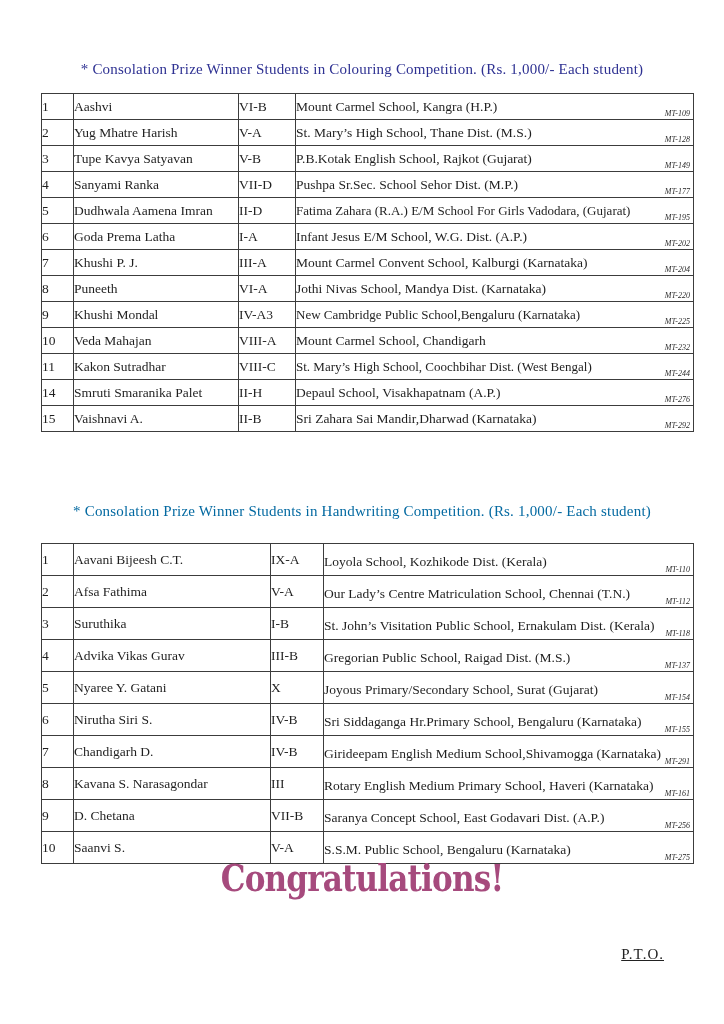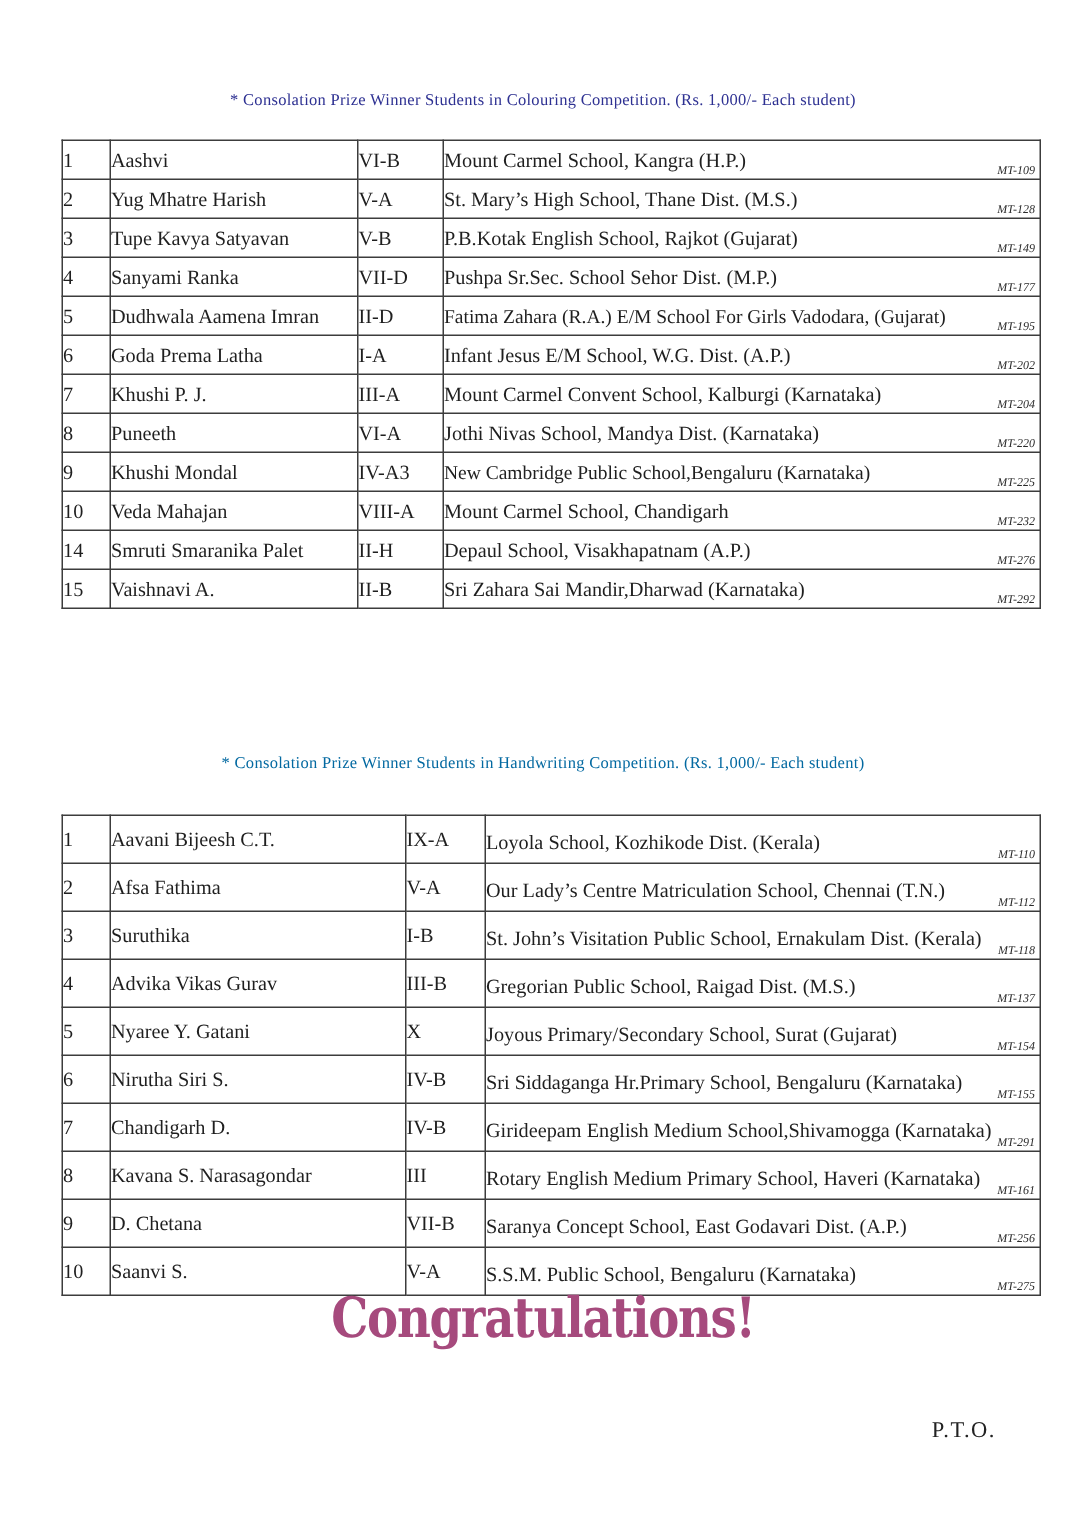--- a/index.html
+++ b/index.html
@@ -10,21 +10,21 @@
     background: #ffffff;
     font-family: "Liberation Serif", serif;
     color: #1f1f1f;
     overflow: hidden;
   }
   .section-title {
     position: absolute;
     left: 0;
     width: 100%;
     text-align: center;
-    font-size: 11px;
+    font-size: 15px;
     letter-spacing: 0.2px;
     white-space: nowrap;
   }
   .colouring-title   { top: 61px; }
   .handwriting-title { top: 503px; }
 
   table.winners {
     position: absolute;
     left: 41px;
     width: 653px;
@@ -75,20 +75,21 @@
     transform-origin: center;
     letter-spacing: -1px;
   }
   .pto {
     position: absolute;
     top: 946px;
     right: 60px;
     font-size: 15px;
     letter-spacing: 1px;
     color: #222222;
+    text-decoration: underline;
   }
 </style>
 </head>
 <body>
 
 <div class="page">
 
   <div class="section-title colouring-title" style="color: rgb(46, 49, 146);">* Consolation Prize Winner Students in Colouring Competition. (Rs. 1,000/- Each student)</div>
 
   <table class="winners t1">
@@ -153,20 +154,26 @@
           <td class="c-class">IV-A3</td>
           <td class="c-school"><span class="school small">New Cambridge Public School,Bengaluru (Karnataka)</span><span class="code">MT-225</span></td>
         </tr>
         <tr>
           <td class="c-no">10</td>
           <td class="c-name">Veda Mahajan</td>
           <td class="c-class">VIII-A</td>
           <td class="c-school"><span class="school">Mount Carmel School, Chandigarh</span><span class="code">MT-232</span></td>
         </tr>
         <tr>
+          <td class="c-no">11</td>
+          <td class="c-name">Kakon Sutradhar</td>
+          <td class="c-class">VIII-C</td>
+          <td class="c-school"><span class="school small">St. Mary’s High School, Coochbihar Dist. (West Bengal)</span><span class="code">MT-244</span></td>
+        </tr>
+        <tr>
           <td class="c-no">14</td>
           <td class="c-name">Smruti Smaranika Palet</td>
           <td class="c-class">II-H</td>
           <td class="c-school"><span class="school">Depaul School, Visakhapatnam (A.P.)</span><span class="code">MT-276</span></td>
         </tr>
         <tr>
           <td class="c-no">15</td>
           <td class="c-name">Vaishnavi A.</td>
           <td class="c-class">II-B</td>
           <td class="c-school"><span class="school">Sri Zahara Sai Mandir,Dharwad (Karnataka)</span><span class="code">MT-292</span></td>

